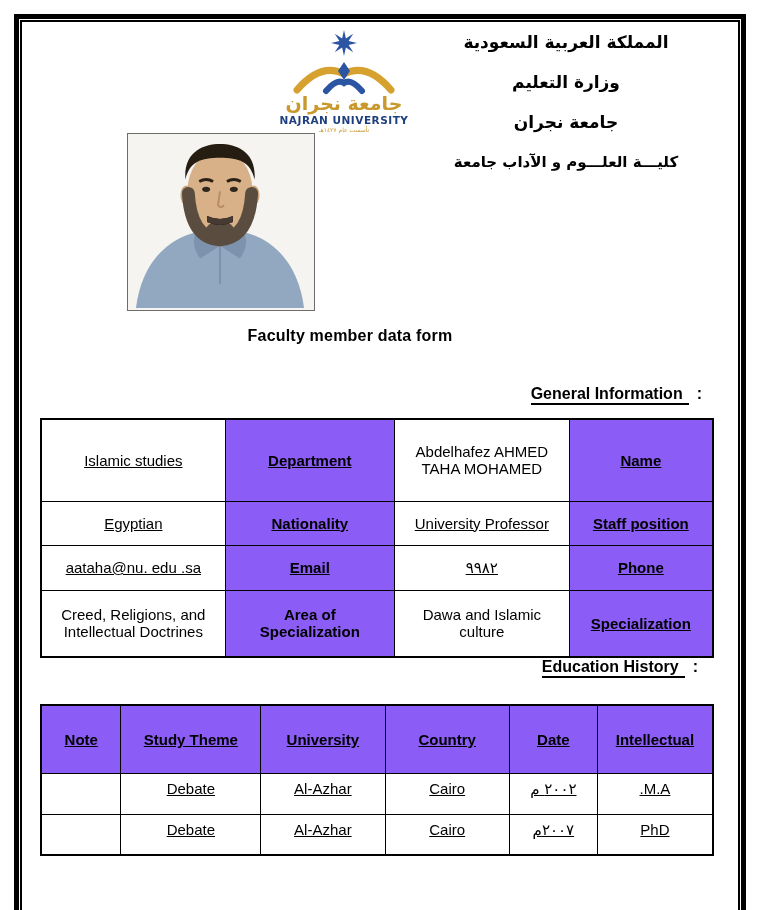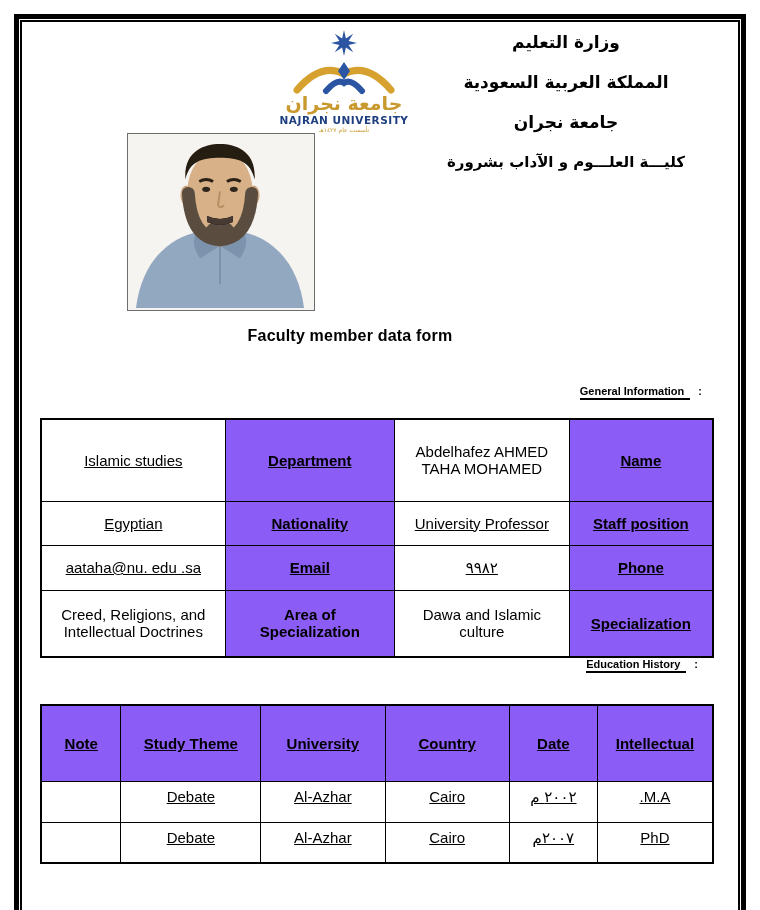--- a/index.html
+++ b/index.html
@@ -26,21 +26,21 @@
     position:absolute;left:127px;top:133px;width:186px;height:176px;
     border:1px solid #6d6d6d;background:#f5f4f1;
   }
   .photo svg{display:block;}
 
   .form-title{
     position:absolute;left:130px;top:327px;width:440px;text-align:center;
     font-size:16px;font-weight:bold;letter-spacing:.2px;
   }
 
-  .section-heading{position:absolute;font-size:11px;font-weight:bold;white-space:nowrap;}
+  .section-heading{position:absolute;font-size:16px;font-weight:bold;white-space:nowrap;}
   .section-heading .hd{border-bottom:2px solid #000;padding-bottom:1px;padding-right:6px;}
   .section-heading .colon{margin-left:8px;}
   .heading-general{top:385px;right:58px;}
   .heading-education{top:658px;right:62px;}
 
   table.doc{
     position:absolute;left:40px;width:674px;border-collapse:collapse;table-layout:fixed;
     border:2px solid #000;
   }
   table.doc td{border:1.5px solid #000;text-align:center;font-size:15px;vertical-align:middle;padding:13px 4px;text-decoration:underline;}
@@ -48,21 +48,21 @@
   td.va-top{vertical-align:top;padding-top:8px;}
   td.va-bottom{vertical-align:bottom;padding-bottom:10px;}
 
   .t-general{top:418px;}
   .t-general tr.r1{height:82px;}
   .t-general tr.r2{height:38px;}
   .t-general tr.r3{height:40px;}
   .t-general tr.r4{height:67px;}
 
   .t-education{top:704px;}
-  .t-education tr.hrow{height:76px;}
+  .t-education tr.hrow{height:68px;}
   .t-education tr.brow{height:41px;}
   .t-education tr.brow td{vertical-align:top;padding-top:6px;}
   td.cell-univ{text-align:right;font-size:12px;padding-right:6px;padding-top:7px;}
   td.cell-date{direction:rtl;font-family:"DejaVu Sans",sans-serif;font-size:13.5px;padding-top:8px;}
 
   .ar-num{font-family:"DejaVu Sans",sans-serif;font-size:14px;}
   .wrap{display:inline-block;}
   .w150{max-width:150px;}
   .w160{max-width:162px;}
   .w130{max-width:132px;}
@@ -72,24 +72,24 @@
 <body>
 
 <div class="page">
   <div class="frame-outer">
     <div class="frame-inner"></div>
   </div>
 
   <div class="content">
 
     <div class="arabic-header">
+      <div class="line">المملكة العربية السعودية</div>
       <div class="line">وزارة التعليم</div>
-      <div class="line">المملكة العربية السعودية</div>
       <div class="line">جامعة نجران</div>
-      <div class="line small">كليـــة العلـــوم و الآداب بشرورة</div>
+      <div class="line small">كليـــة العلـــوم و الآداب جامعة</div>
     </div>
 
     <div class="logo">
       <svg width="152" height="106" viewBox="0 0 152 106">
 
         <path fill="#2b55a2" d="M76,2 L77.9,10.4 L85.2,5.8 L80.6,13.1 L89,15 L80.6,16.9 L85.2,24.2 L77.9,19.6 L76,28 L74.1,19.6 L66.8,24.2 L71.4,16.9 L63,15 L71.4,13.1 L66.8,5.8 L74.1,10.4 Z"></path>
 
         <path d="M29,62 Q53,34 76,46" stroke="#d6a12f" stroke-width="7" fill="none" stroke-linecap="round"></path>
         <path d="M123,62 Q99,34 76,46" stroke="#d6a12f" stroke-width="7" fill="none" stroke-linecap="round"></path>
 

